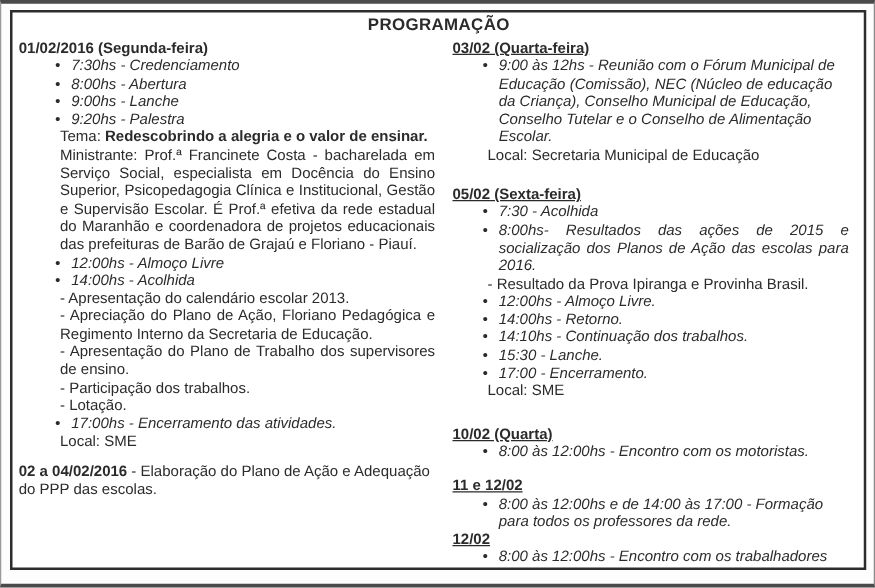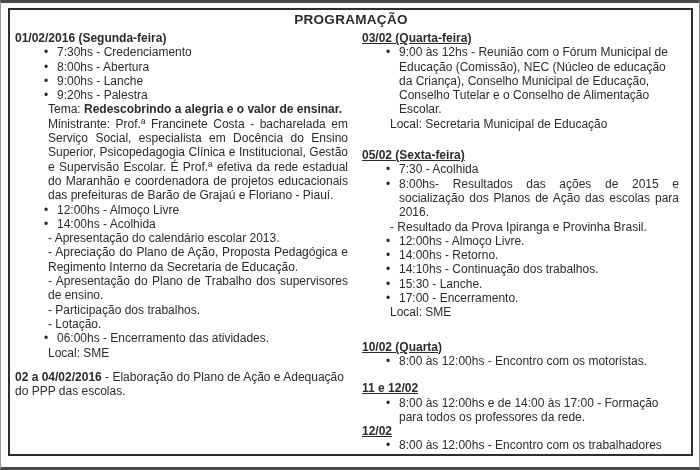--- a/index.html
+++ b/index.html
@@ -42,20 +42,21 @@
     line-height: 14.3px;
   }
   .col-left  { width: 333px; flex: none; }
   .col-right { width: 322px; flex: none; }
   .heading { font-weight: bold; }
   .col-right .heading { margin-left: 5px; text-decoration: underline; }
   .item.bullet {
     position: relative;
     margin-left: 28px;
     padding-left: 14px;
+    font-style: italic;
   }
   .item.bullet::before {
     content: "\2022";
     position: absolute;
     left: 1px; top: 0;
   }
   .item.sub  { margin-left: 33px; }
   .item.para { margin-left: 0; }
   .justify { text-align: justify; }
   
@@ -77,25 +78,25 @@
             <div class="heading">01/02/2016 (Segunda-feira)</div>
             <div class="item bullet"><span>7:30hs - Credenciamento</span></div>
             <div class="item bullet"><span>8:00hs - Abertura</span></div>
             <div class="item bullet"><span>9:00hs - Lanche</span></div>
             <div class="item bullet"><span>9:20hs - Palestra</span></div>
             <div class="item sub"><span>Tema: </span><b>Redescobrindo a alegria e o valor de ensinar.</b></div>
             <div class="item sub justify"><span>Ministrante: Prof.ª Francinete Costa - bacharelada em Serviço Social, especialista em Docência do Ensino Superior, Psicopedagogia Clínica e Institucional, Gestão e Supervisão Escolar. É Prof.ª efetiva da rede estadual do Maranhão e coordenadora de projetos educacionais das prefeituras de Barão de Grajaú e Floriano - Piauí.</span></div>
             <div class="item bullet"><span>12:00hs - Almoço Livre</span></div>
             <div class="item bullet"><span>14:00hs - Acolhida</span></div>
             <div class="item sub"><span>- Apresentação do calendário escolar 2013.</span></div>
-            <div class="item sub justify"><span>- Apreciação do Plano de Ação, Proposta Pedagógica e Regimento Interno da Secretaria de Educação.</span></div>
+            <div class="item sub justify"><span>- Apreciação do Plano de Ação, Floriano Pedagógica e Regimento Interno da Secretaria de Educação.</span></div>
             <div class="item sub justify"><span>- Apresentação do Plano de Trabalho dos supervisores de ensino.</span></div>
             <div class="item sub"><span>- Participação dos trabalhos.</span></div>
             <div class="item sub"><span>- Lotação.</span></div>
-            <div class="item bullet"><span>06:00hs - Encerramento das atividades.</span></div>
+            <div class="item bullet"><span>17:00hs - Encerramento das atividades.</span></div>
             <div class="item sub"><span>Local: SME</span></div>
           </div>
           <div class="section">
             <div class="item para"><b>02 a 04/02/2016</b><span> - Elaboração do Plano de Ação e Adequação do PPP das escolas.</span></div>
           </div>
         </div>
       <div class="col col-right">
           <div class="section">
             <div class="heading">03/02 (Quarta-feira)</div>
             <div class="item bullet"><span>9:00 às 12hs - Reunião com o Fórum Municipal de Educação (Comissão), NEC (Núcleo de educação da Criança), Conselho Municipal de Educação, Conselho Tutelar e o Conselho de Alimentação Escolar.</span></div>

